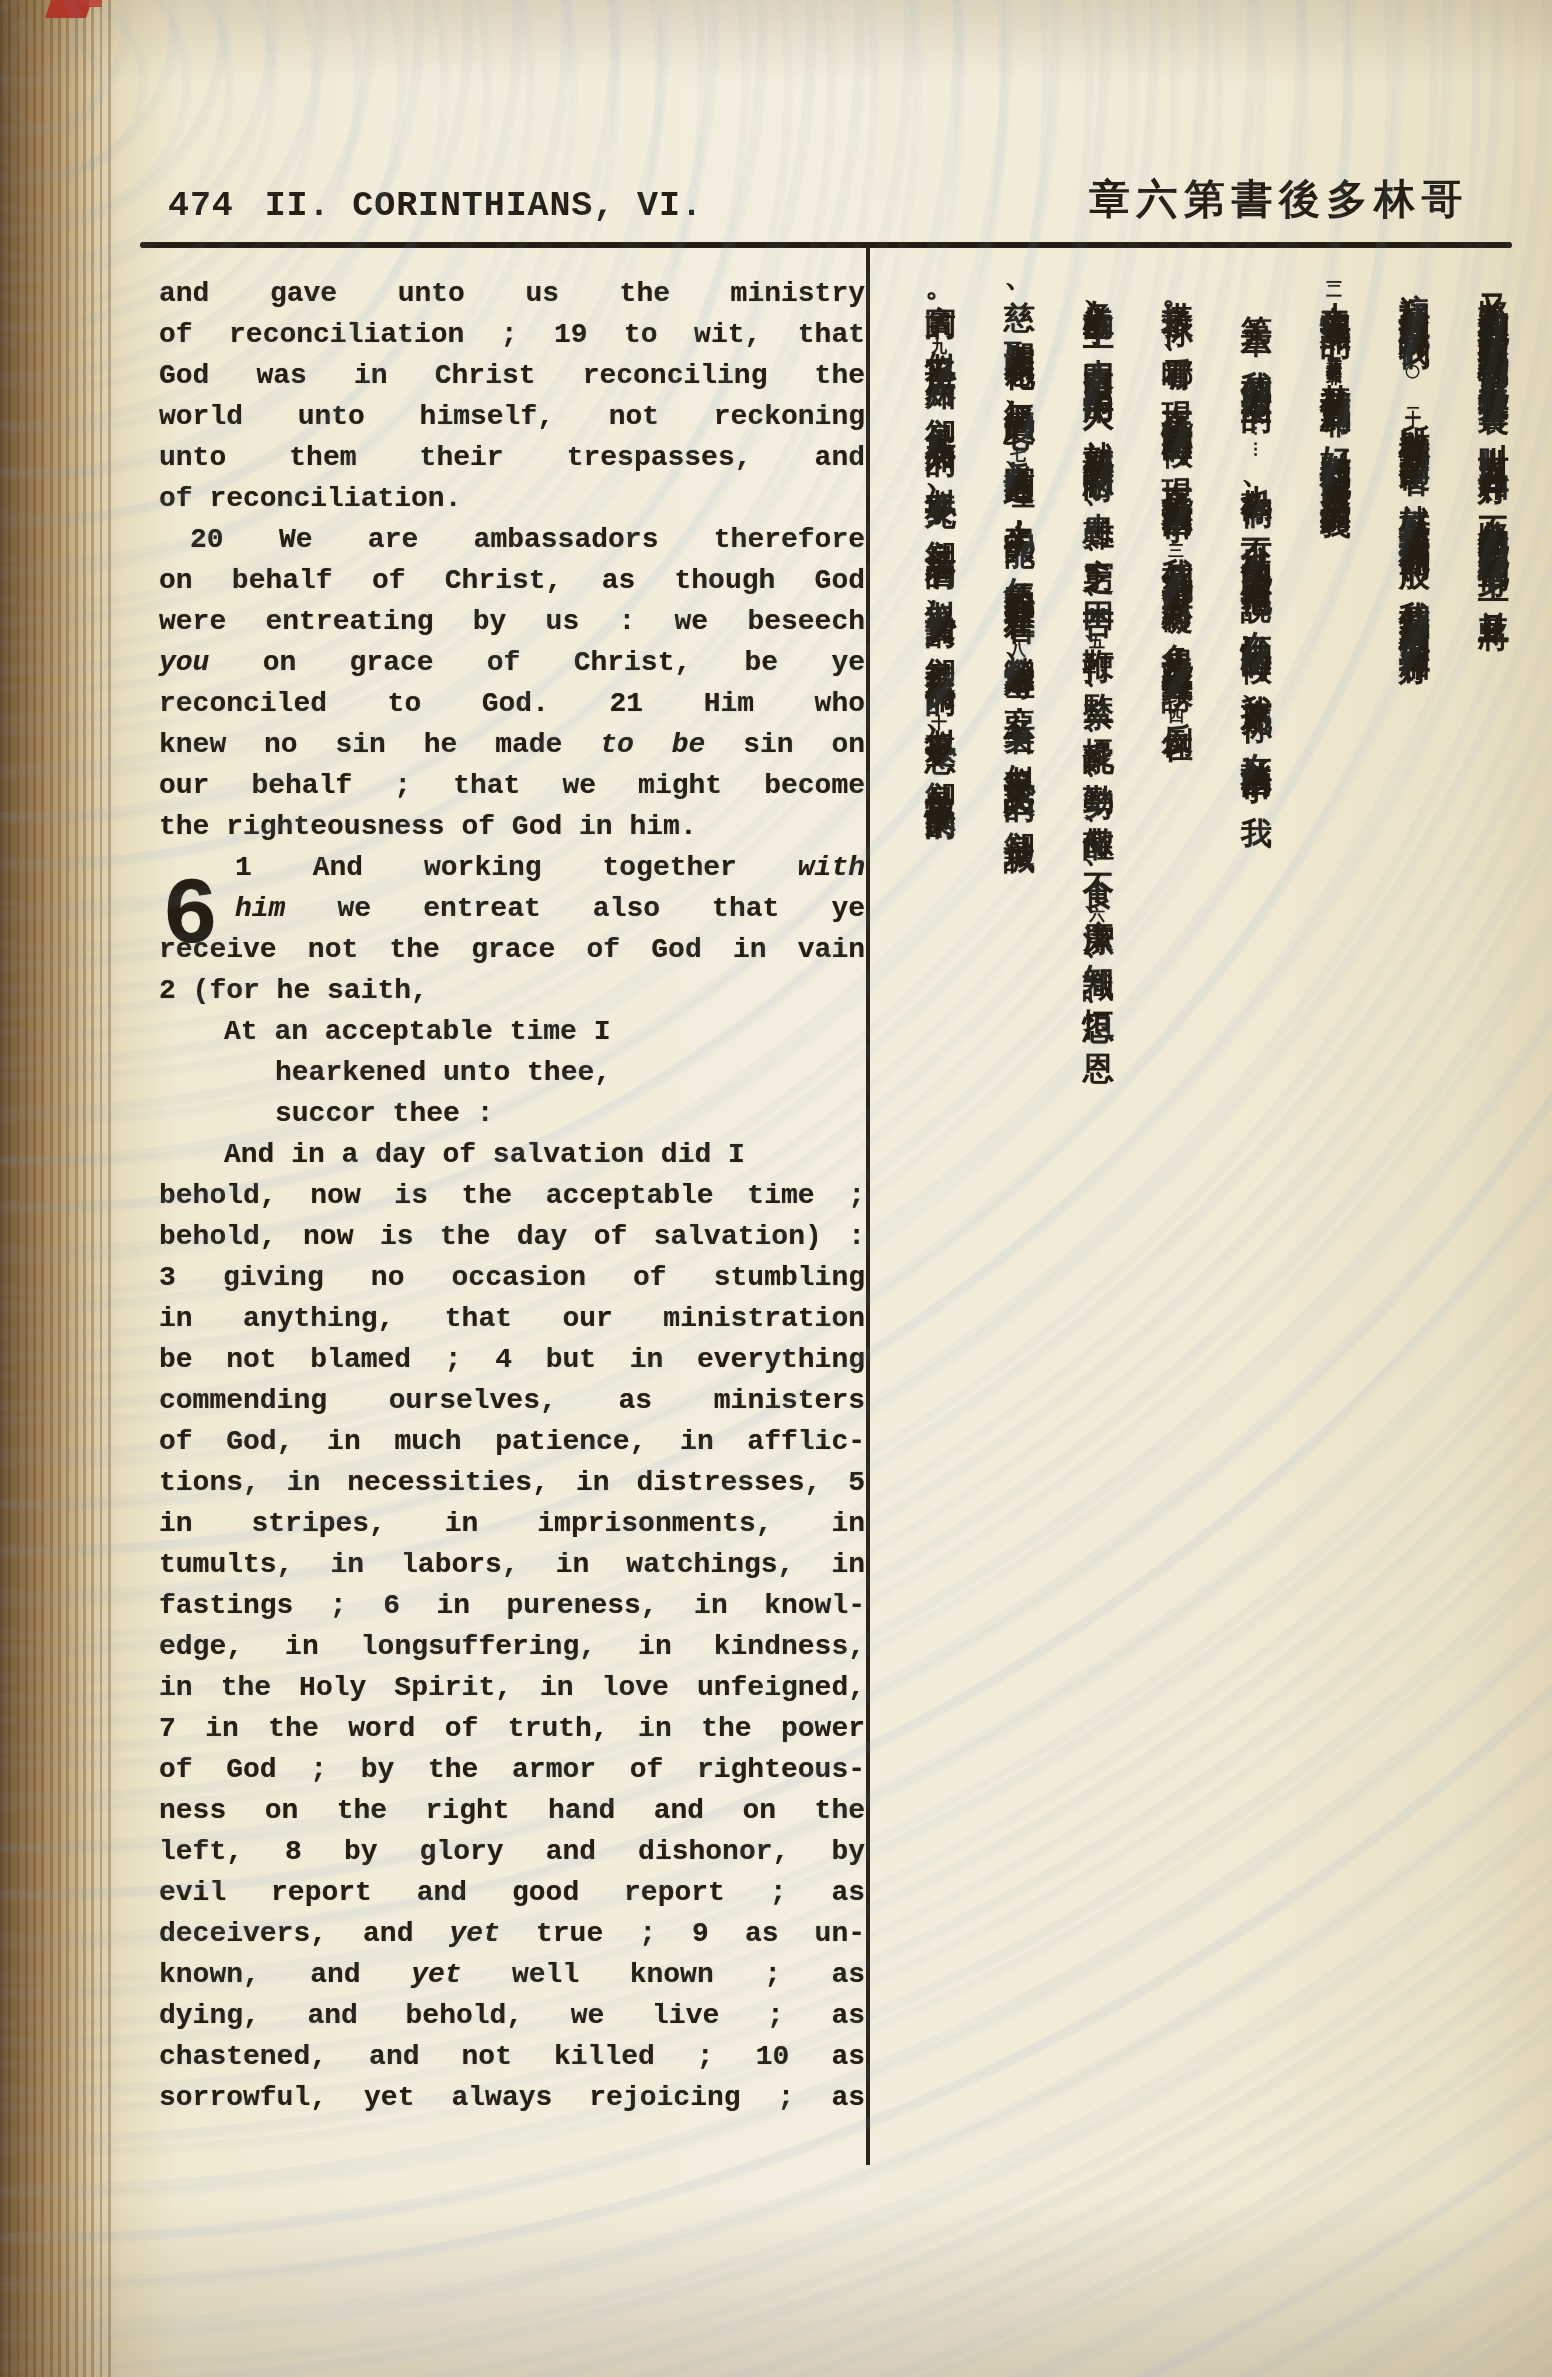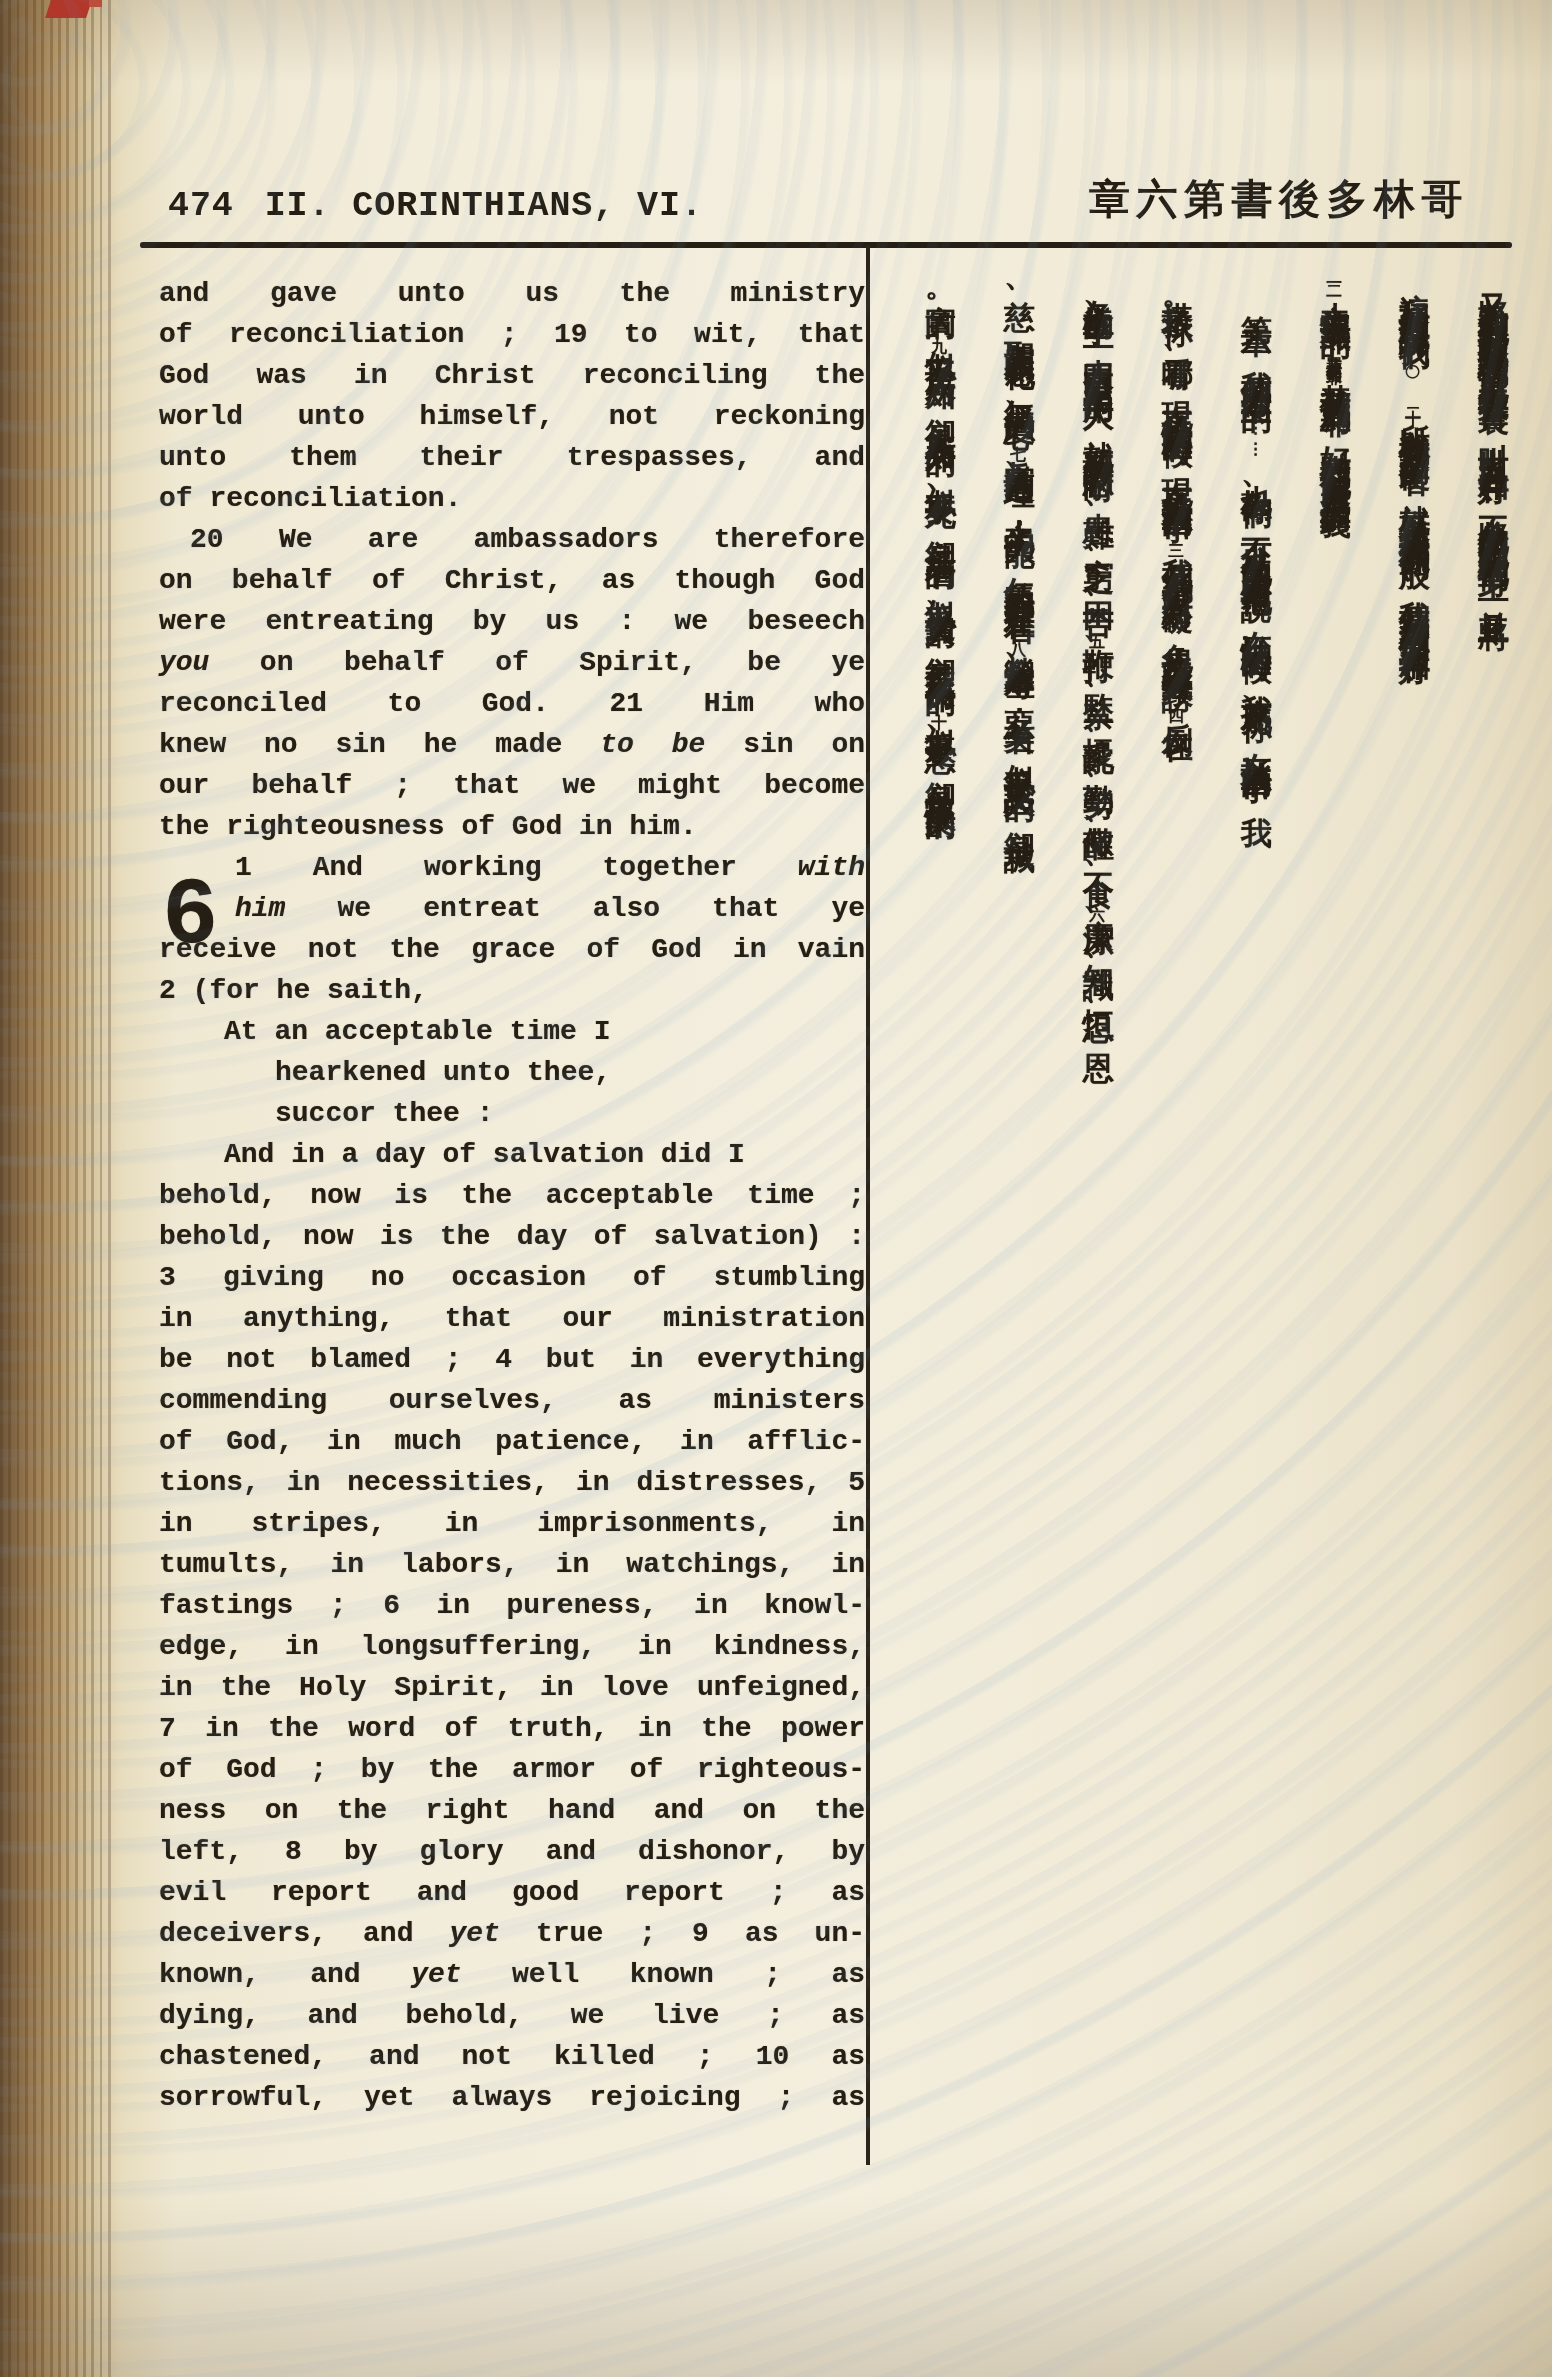--- a/index.html
+++ b/index.html
@@ -71,21 +71,21 @@
   <div class="english" id="english-col">
       <div class="eline j"><span>and gave unto us the ministry</span></div>
       <div class="eline j"><span>of reconciliation ; 19 to wit, that</span></div>
       <div class="eline j"><span>God was in Christ reconciling the</span></div>
       <div class="eline j"><span>world unto himself, not reckoning</span></div>
       <div class="eline j"><span>unto them their trespasses, and</span></div>
       <div class="eline"><span>of reconciliation.</span></div>
       <div class="eline j i-p"><span>20 We are ambassadors therefore</span></div>
       <div class="eline j"><span>on behalf of Christ, as though God</span></div>
       <div class="eline j"><span>were entreating by us : we beseech</span></div>
-      <div class="eline j"><i>you</i><span> on behalf of Spirit, be ye</span></div>
+      <div class="eline j"><i>you</i><span> on grace of Christ, be ye</span></div>
       <div class="eline j"><span>reconciled to God. 21 Him who</span></div>
       <div class="eline j"><span>knew no sin he made </span><i>to be</i><span> sin on</span></div>
       <div class="eline j"><span>our behalf ; that we might become</span></div>
       <div class="eline"><span>the righteousness of God in him.</span></div>
       <div class="eline j i-cap"><span>1 And working together </span><i>with</i></div>
       <div class="eline j i-cap"><i>him</i><span> we entreat also that ye</span></div>
       <div class="eline j"><span>receive not the grace of God in vain</span></div>
       <div class="eline"><span>2 (for he saith,</span></div>
       <div class="eline i-v1"><span>At an acceptable time I</span></div>
       <div class="eline i-v2"><span>hearkened unto thee,</span></div>

